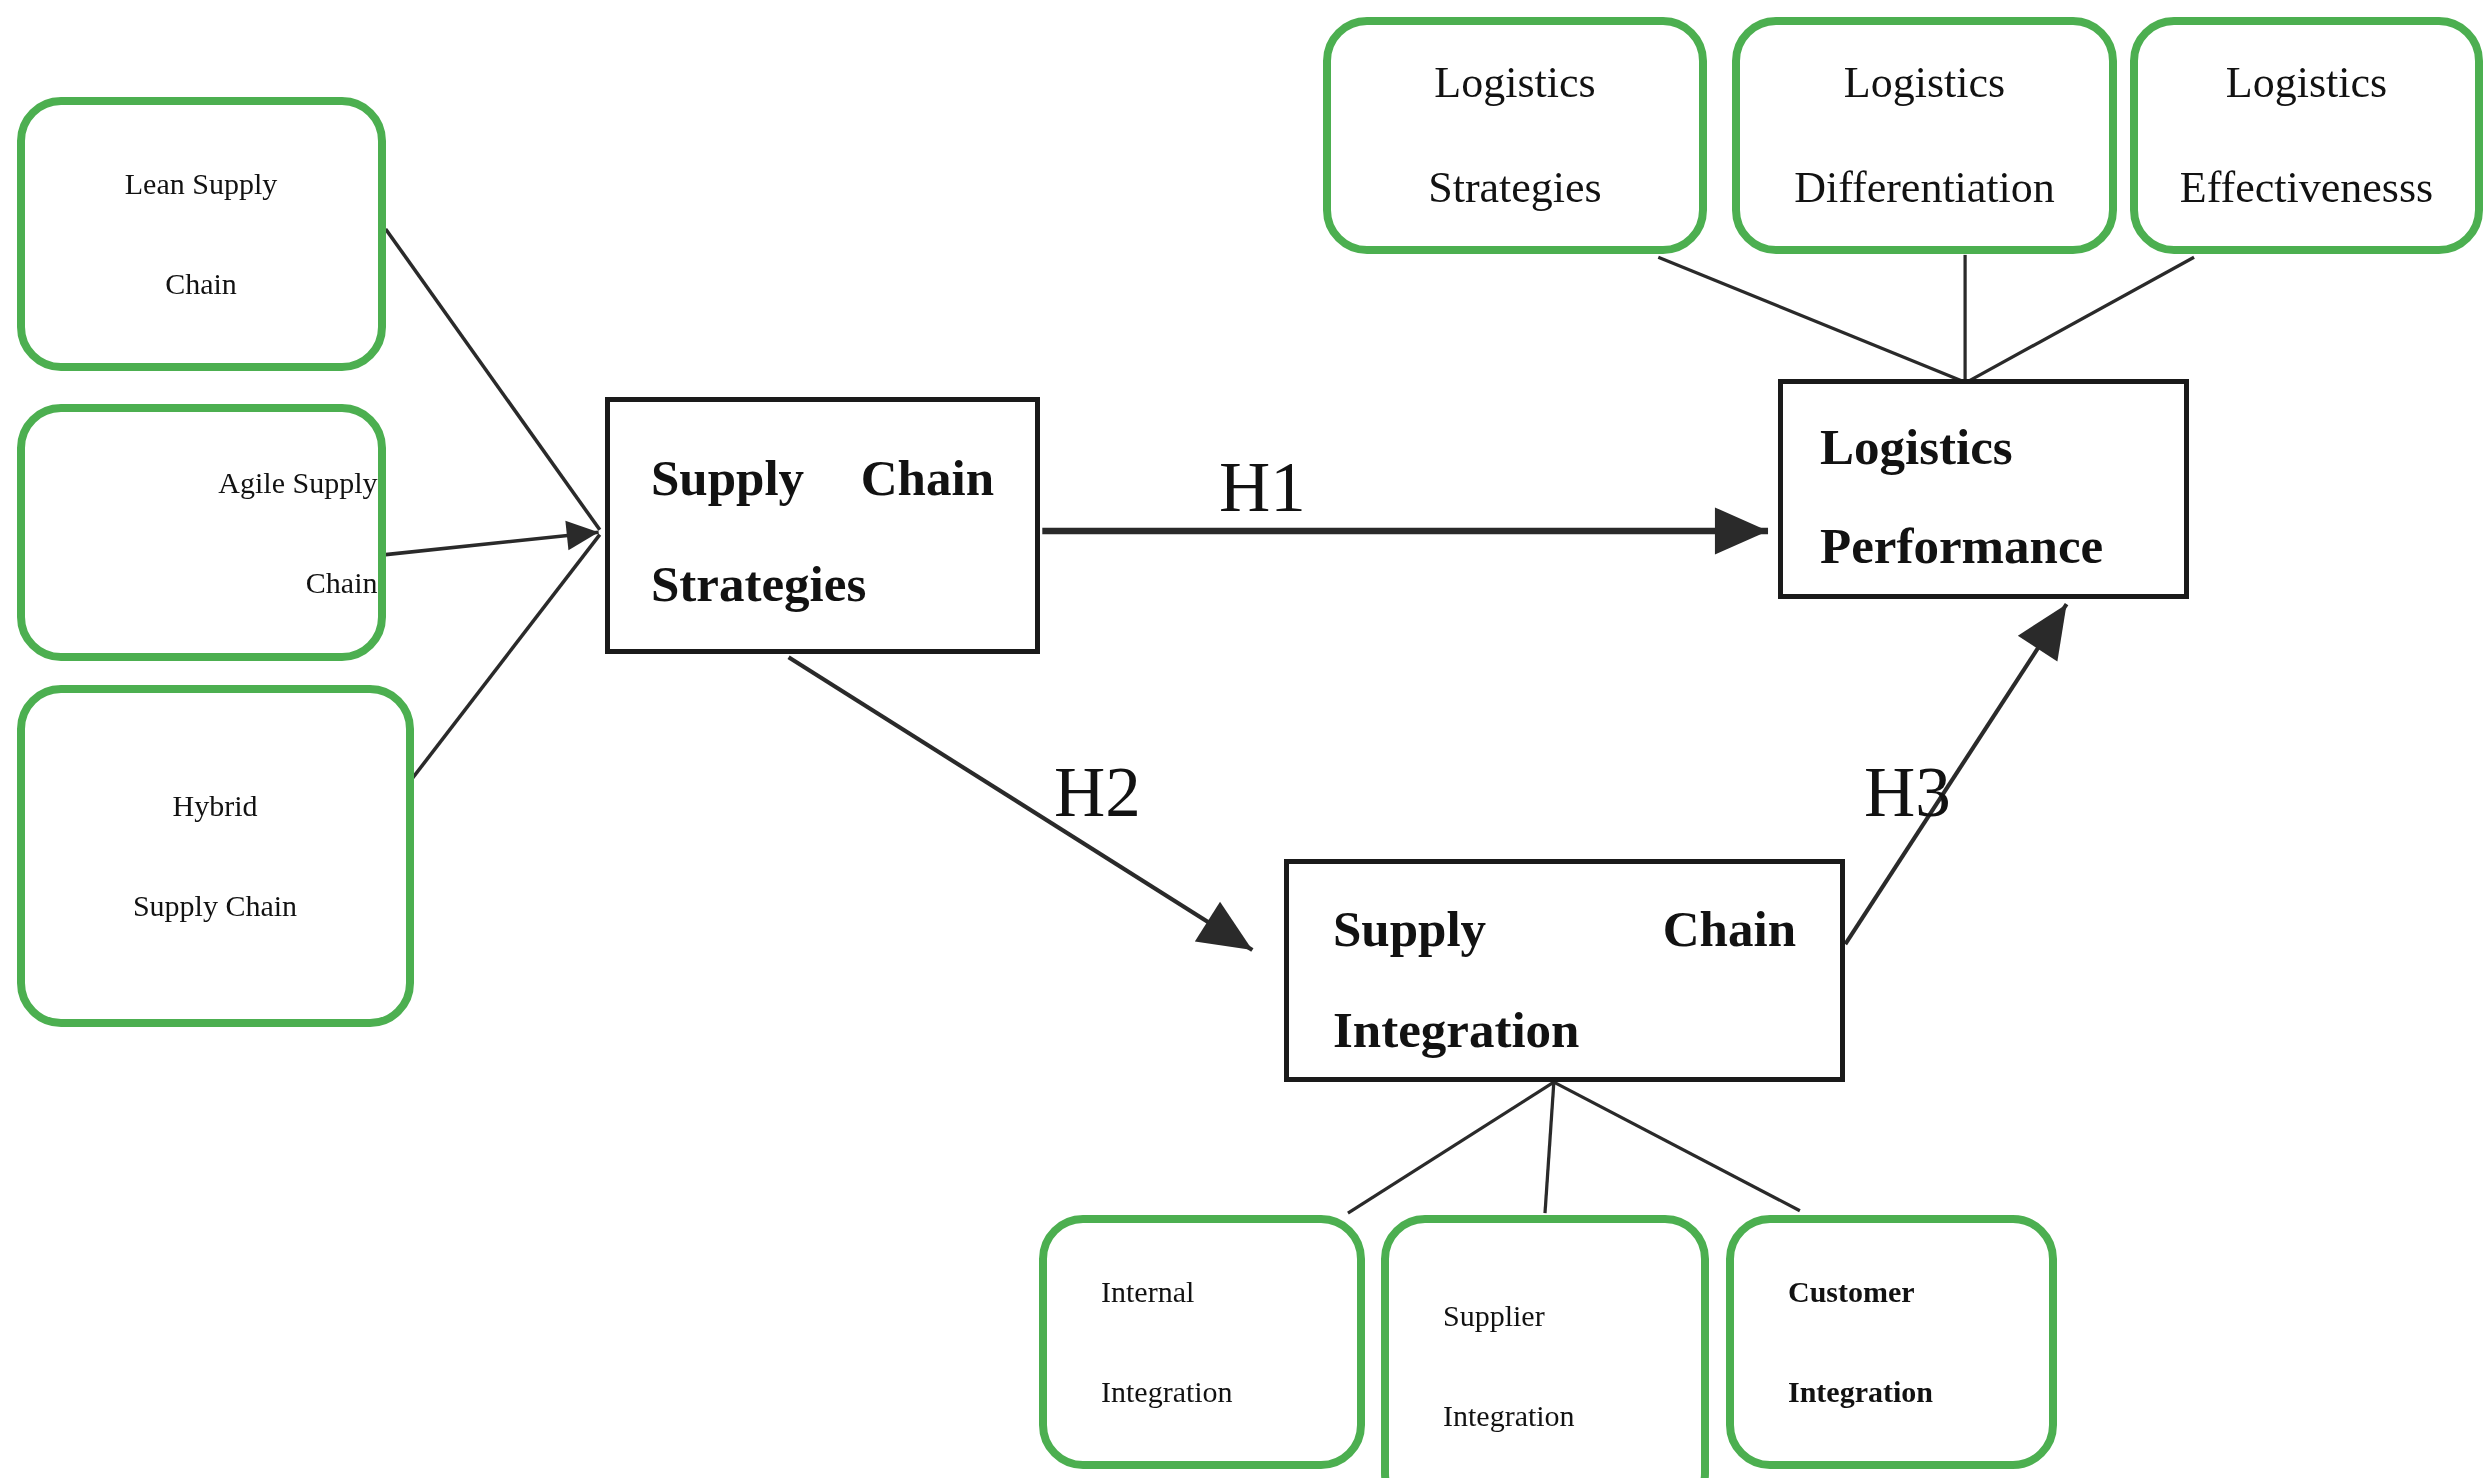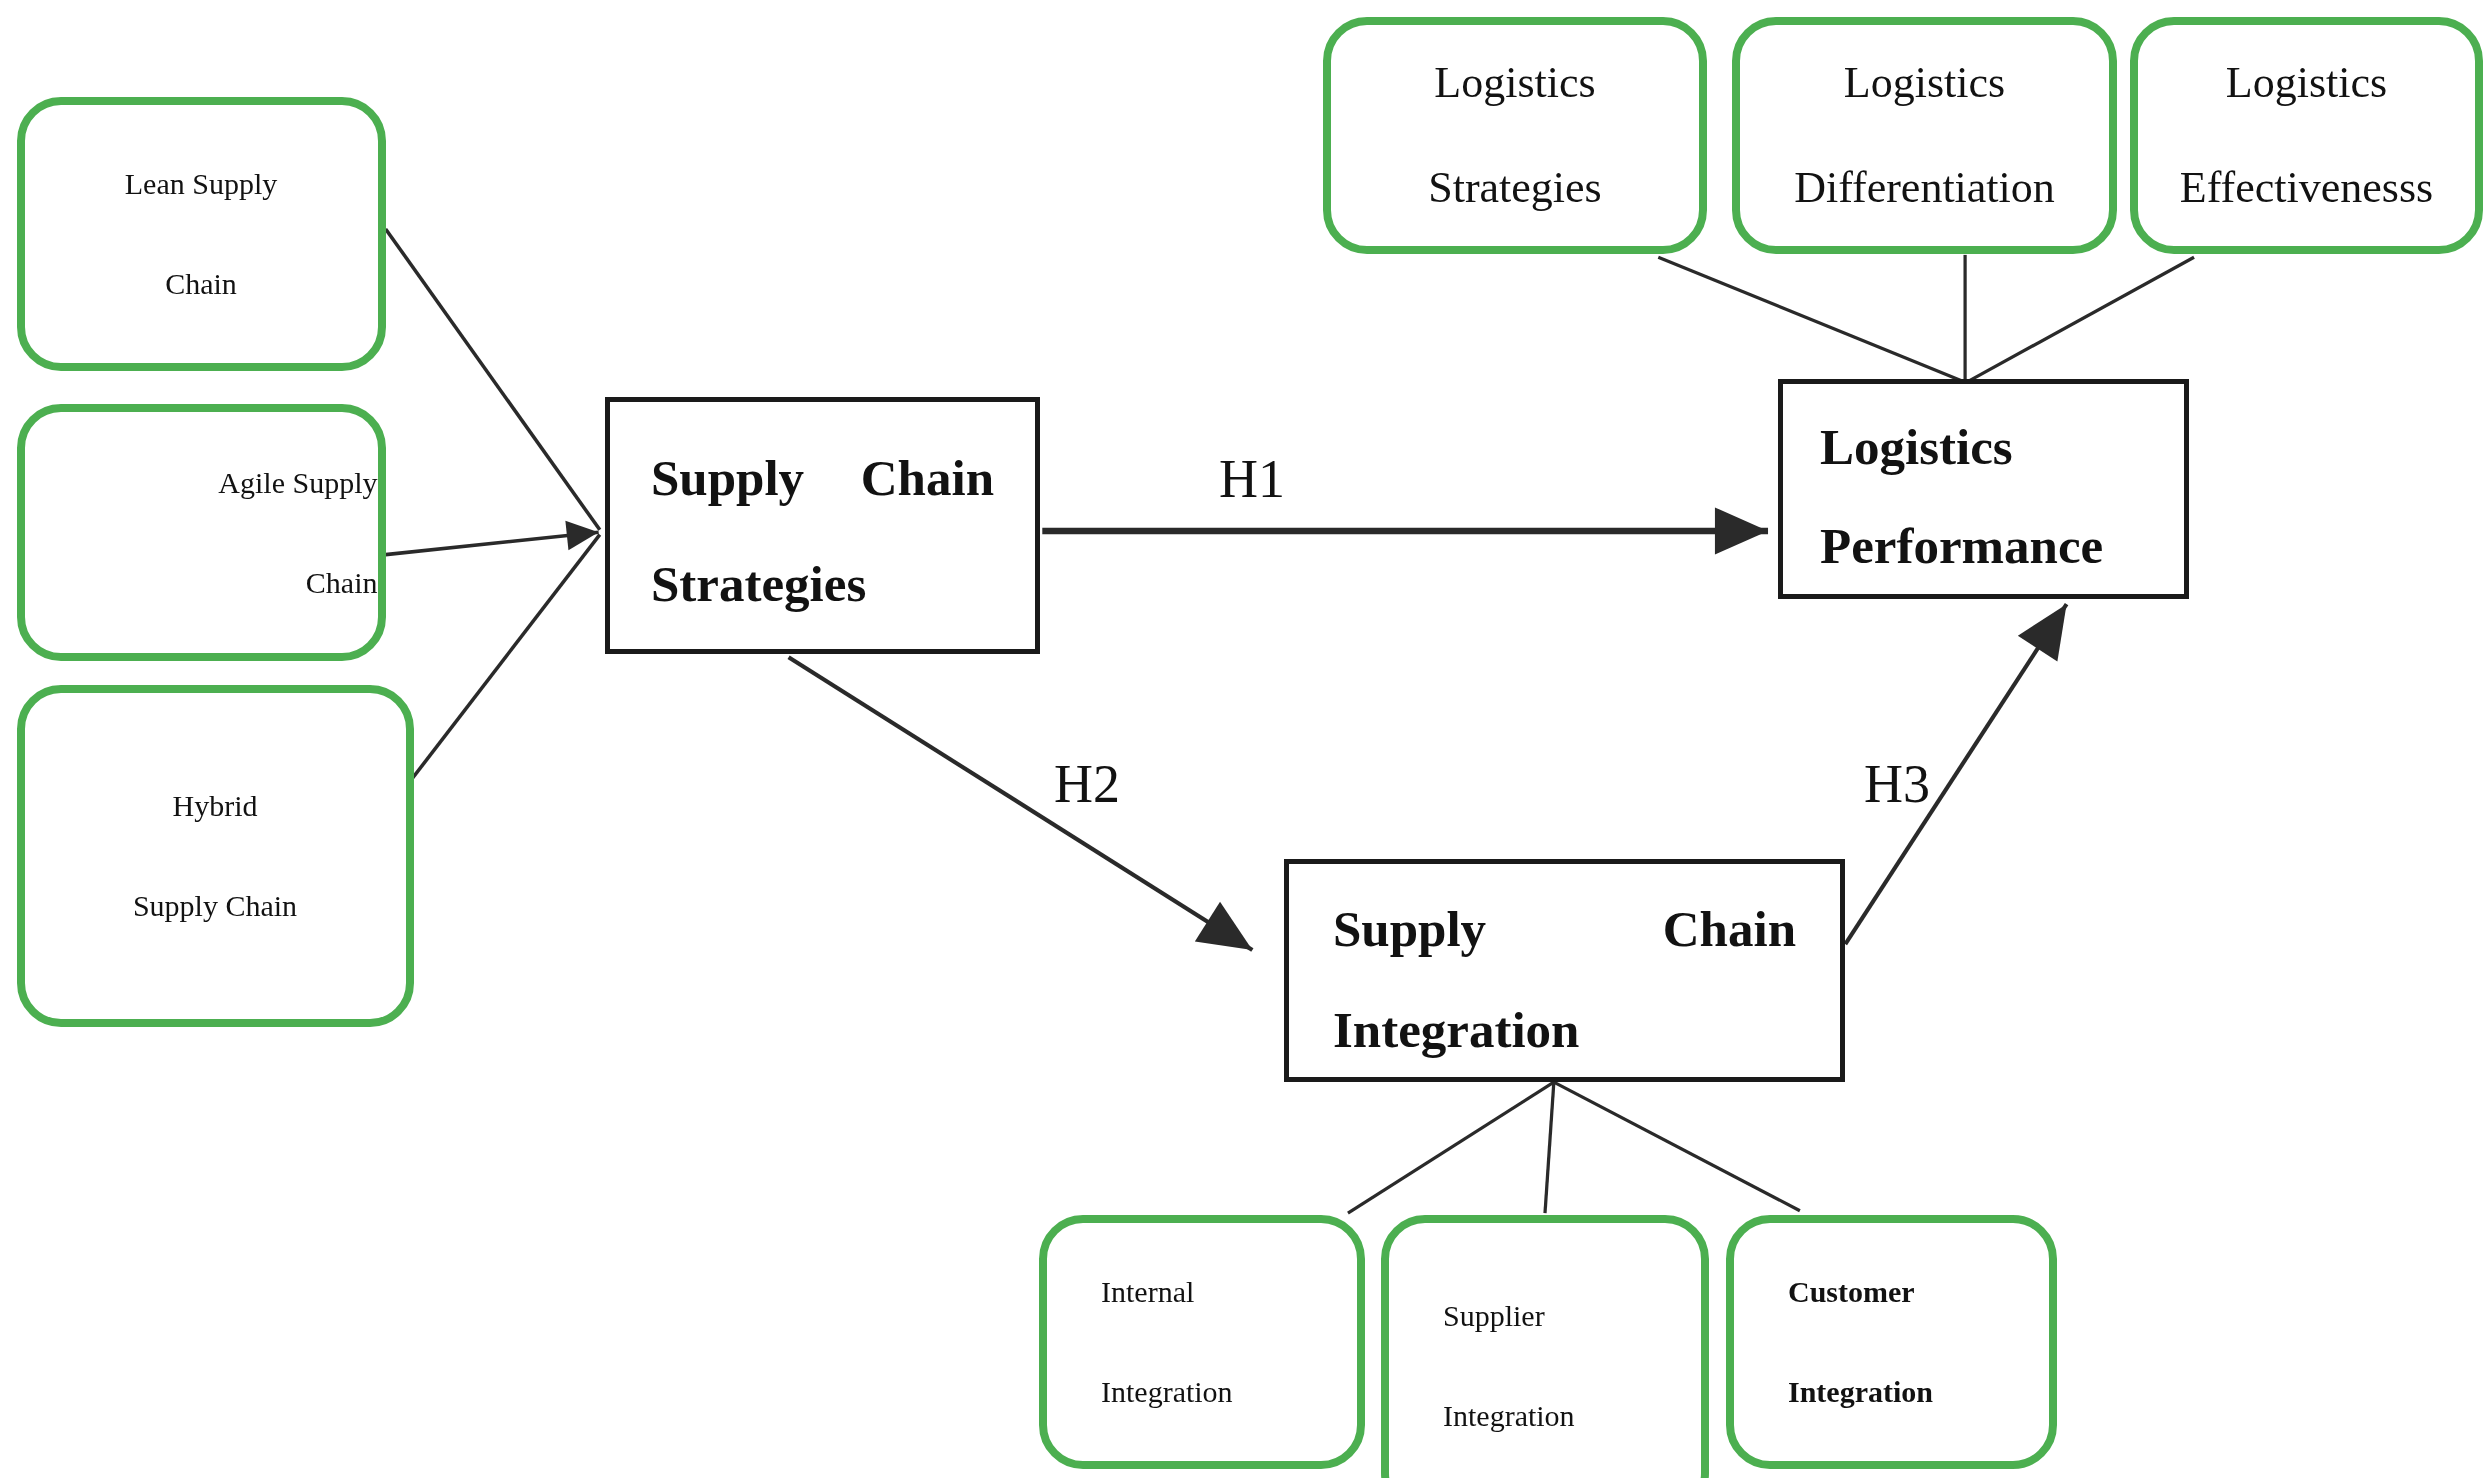--- a/index.html
+++ b/index.html
@@ -82,21 +82,21 @@
   #eff    { left:1323px; top:16.5px;   width:384px; height:237px; }
   #diff   { left:1732px; top:16.5px;   width:385px; height:237px; }
   #effc   { left:2130px; top:16.5px;   width:353px; height:237px; }
 
   #internal { left:1039px; top:1215px; width:326px; height:254px; }
   #supplier { left:1381px; top:1215px; width:328px; height:302px; }
   #customer { left:1726px; top:1215px; width:331px; height:254px;font-weight:bold; }
 
   .hlabel{
     position:absolute;
-    font-size:54px;
+    font-size:71px;
     line-height:1;
     color:var(--text);
   }
   #h1label{ left:1219px; top:452px;  }
   #h2label{ left:1054px; top:757px; }
   #h3label{ left:1864px; top:757px; }
 </style>
 </head>
 <body>
 

